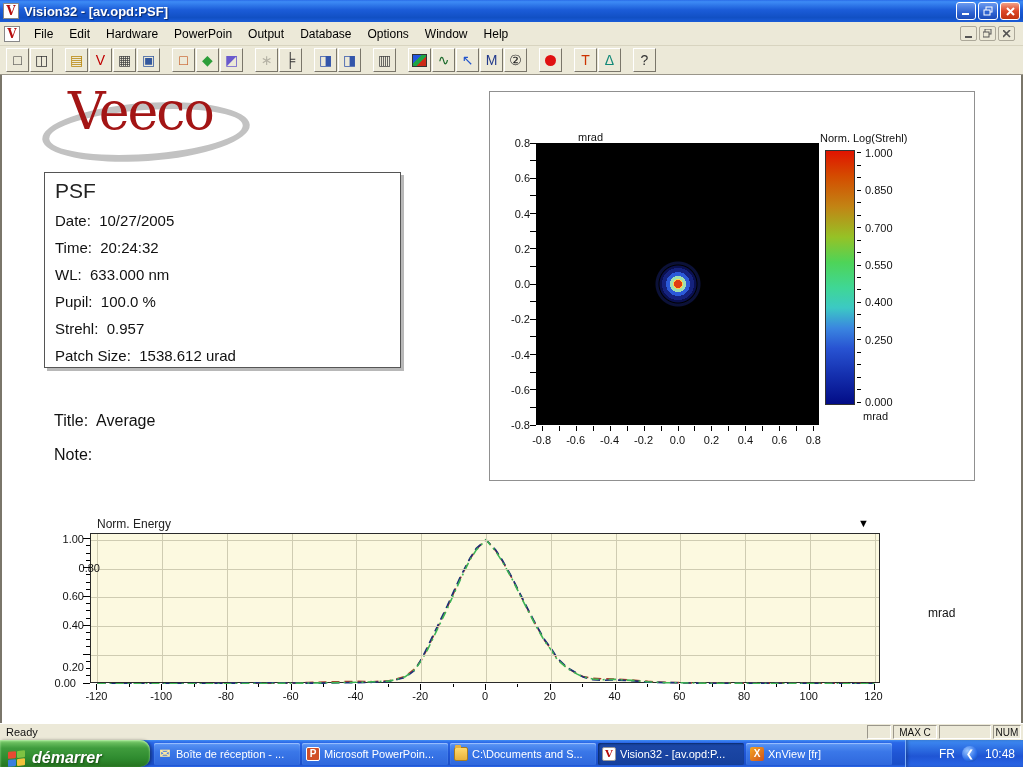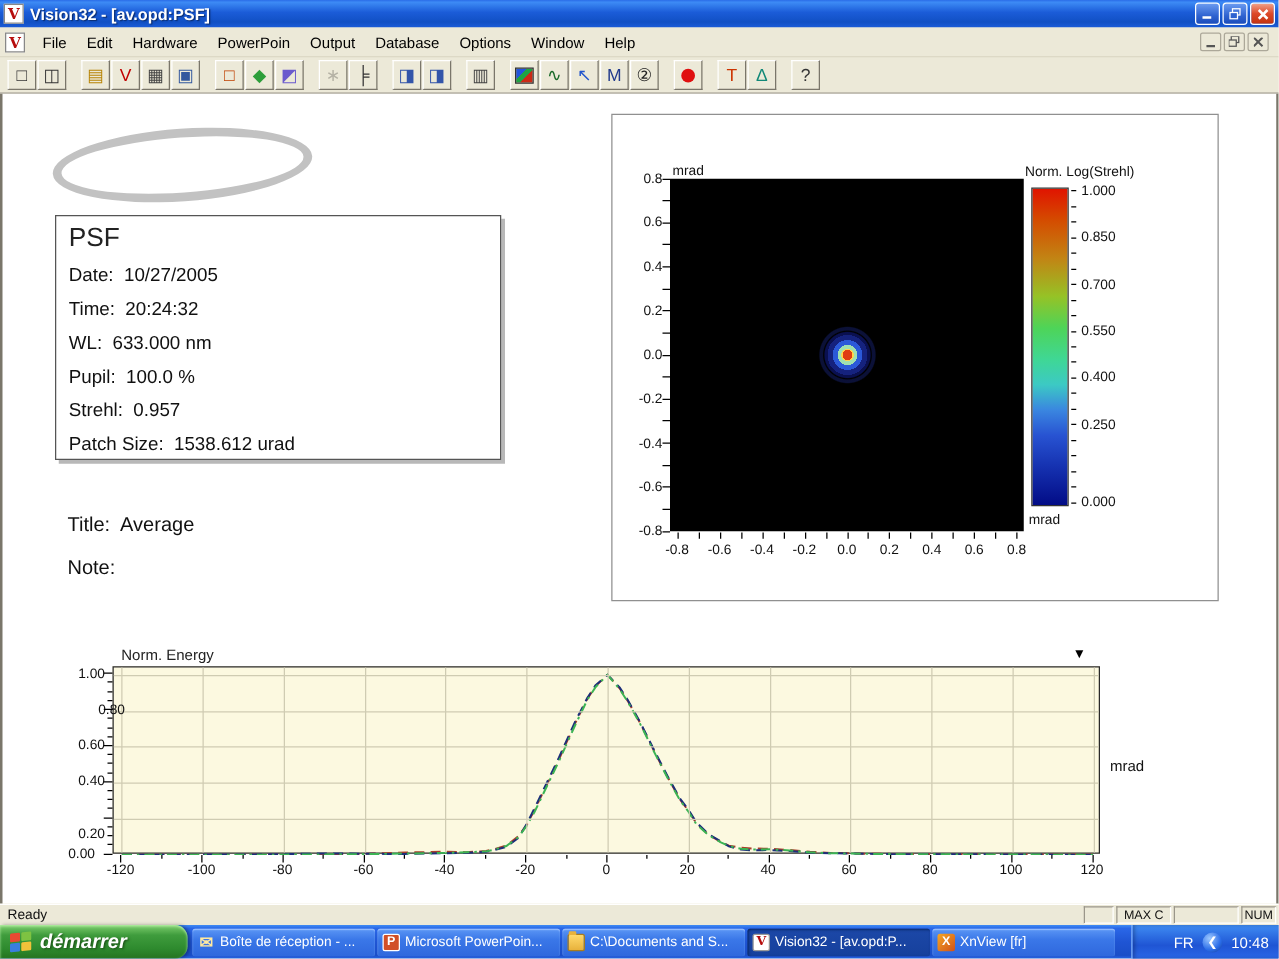--- a/index.html
+++ b/index.html
@@ -62,21 +62,21 @@
   
   .panel2d { position:absolute; left:487px; top:16px; width:486px; height:390px; background:#fff;
     border:1px solid #909090; }
   .img2d { position:absolute; left:46px; top:51px; width:283px; height:282px; background:#000; }
   .spot { position:absolute; left:118px; top:117px; width:48px; height:48px;
     background:
       radial-gradient(circle at 50% 50%, rgba(20,22,90,0) 19px, rgba(40,60,200,0.28) 20px 22px, rgba(0,0,0,0) 23px),
       radial-gradient(circle at 50% 50%, #e03c12 0 4px, #ffd24d 4px 5px, #9fe0b0 5px 8px, #2b59d8 8px 12px, #15227e 12px 16px, #0a1050 16px 18px, rgba(0,0,0,0) 19px); }
   .tick { position:absolute; background:#000; }
   .alab { position:absolute; font-size:11px; color:#111; }
-  .unit { position:absolute; font-size:11px; color:#111; }
+  .unit { position:absolute; font-size:11px; color:#111;margin-left:40px; }
   .cbar { position:absolute; left:335px; top:58px; width:30px; height:255px; border:1px solid #333;
     background:linear-gradient(180deg,#e01400 0%,#d44c00 10%,#c28414 22%,#96c226 34%,#4ed458 44%,#3fd795 54%,#3cc9c4 62%,#3a86e0 70%,#2853d2 78%,#1531b0 88%,#020c86 100%); }
   .cb-title { position:absolute; left:330px; top:40px; font-size:11px; color:#111; }
 
   
   .chartwrap { position:absolute; left:0; top:436px; width:1023px; height:212px; }
   .chart-title { position:absolute; left:95px; top:6px; font-size:12px; color:#222; }
   .chart-dd { position:absolute; left:856px; top:6px; font-size:11px; color:#000; cursor:pointer; }
   .plot { position:absolute; left:88px; top:22px; width:790px; height:150px; background:#fcf9e0;
     border:1px solid #2a2a2a; }
@@ -91,21 +91,21 @@
   .statusbar { position:absolute; left:0; top:723px; width:1023px; height:17px; background:#ece9d8;
     border-top:1px solid #fff; display:flex; align-items:center; font-size:11px; }
   .sb-ready { padding-left:6px; flex:1; color:#111; }
   .sb-cell { height:14px; margin-right:2px; border:1px solid; border-color:#9a968a #fff #fff #9a968a;
     font-size:10px; color:#111; display:flex; align-items:center; justify-content:center; }
 
   
   .taskbar { position:absolute; left:0; top:740px; width:1023px; height:27px;
     background:linear-gradient(180deg,#3f8cf3 0%,#2a67e8 10%,#1f55d4 50%,#1a4ec8 90%,#2a67e8 100%);
     display:flex; align-items:stretch; }
-  .startbtn { width:150px; display:flex; align-items:center; gap:6px; padding-left:8px;
+  .startbtn { width:150px; display:flex; align-items:flex-end; gap:6px; padding-left:8px;
     background:linear-gradient(180deg,#7ece6e 0%,#3f9c3d 30%,#2e8a2e 70%,#25731f 100%);
     border-radius:0 10px 10px 0; box-shadow:inset 0 1px 2px #b8f0a8, 2px 0 3px rgba(0,0,0,.35);
     color:#fff; font-size:16px; font-weight:bold; font-style:italic; text-shadow:1px 1px 2px #1a4a14; }
   .flag { width:18px; height:16px; display:grid; grid-template-columns:8px 8px; grid-template-rows:7px 7px;
     gap:1px; transform:skewY(-6deg); }
   .flag i { border-radius:1px; }
   .tasks { display:flex; align-items:center; gap:2px; padding-left:4px; flex:1; }
   .task { width:146px; height:22px; border-radius:2px; display:flex; align-items:center; gap:4px;
     padding:0 4px; background:linear-gradient(180deg,#5b96f5,#3a77e8 40%,#2f68dd);
     box-shadow:inset 0 1px 1px #9cc0ff; color:#fff; font-size:11px; white-space:nowrap; overflow:hidden; }
@@ -254,20 +254,21 @@
       </button>
       <button class="tbtn gap">
         <span style="color: rgb(51, 51, 51);">?</span>
       </button>
     </div>
 
   <div class="client">
 
     <div class="logo">
       <div class="logo-ellipse"></div>
+      <div class="logo-text">Veeco</div>
     </div>
 
     <div class="psf-panel">
       <div class="psf-head">PSF</div>
       <div id="psf-fields">
           <div class="psf-row">Date:  10/27/2005</div>
           <div class="psf-row">Time:  20:24:32</div>
           <div class="psf-row">WL:  633.000 nm</div>
           <div class="psf-row">Pupil:  100.0 %</div>
           <div class="psf-row">Strehl:  0.957</div>

